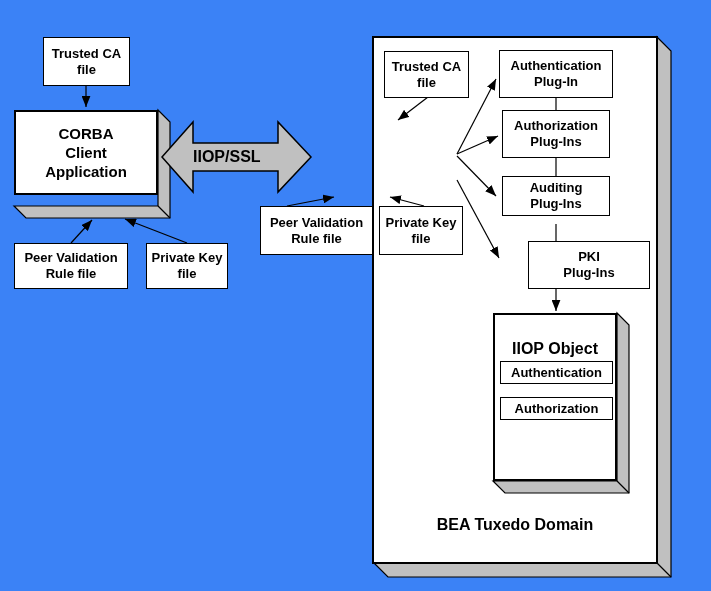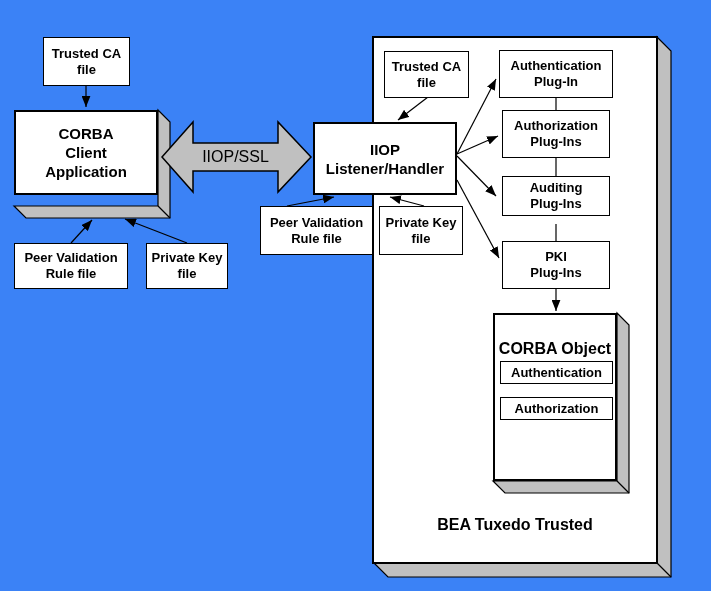--- a/index.html
+++ b/index.html
@@ -10,21 +10,21 @@
   .layer { position:absolute; left:0; top:0; }
   .box {
     position:absolute; box-sizing:border-box; background:#ffffff;
     border:1px solid #000; display:flex; align-items:center; justify-content:center;
     text-align:center; font-weight:bold; white-space:pre-line;
   }
   .small { font-size:13px; line-height:16px; }
   .big   { border-width:2px; font-size:15px; line-height:19px; }
   .object-box { display:block; padding-top:5px; font-size:16px; line-height:19px; }
   .arrow-label {
-    position:absolute; text-align:center; font-weight:normal; font-size:16px;
+    position:absolute; text-align:left; font-weight:bold; font-size:16px;
     background:transparent; white-space:nowrap;
   }
   .domain-label {
     position:absolute; text-align:center; font-weight:bold; font-size:16px;
   }
 </style>
 </head>
 <body>
 
 <div class="stage">
@@ -85,44 +85,42 @@
 Rule file</div>
 
   <div class="box small" style="left:146px;top:243px;width:82px;height:46px">Private Key
 file</div>
 
   <div class="arrow-label" style="left:193px;top:148px;width:85px">IIOP/SSL</div>
 
   <div class="box small" style="left:384px;top:51px;width:85px;height:47px">Trusted CA
 file</div>
 
-  <div class="box big" style="left:313px;top:122px;width:144px;height:73px">IIOP
-Listener/Handler</div>
 
   <div class="box small" style="left:260px;top:206px;width:113px;height:49px">Peer Validation
 Rule file</div>
 
   <div class="box small" style="left:379px;top:206px;width:84px;height:49px">Private Key
 file</div>
 
   <div class="box small" style="left:499px;top:50px;width:114px;height:48px">Authentication
 Plug-In</div>
 
   <div class="box small" style="left:502px;top:110px;width:108px;height:48px">Authorization
 Plug-Ins</div>
 
   <div class="box small" style="left:502px;top:176px;width:108px;height:40px">Auditing
 Plug-Ins</div>
 
-  <div class="box small" style="left:502px;top:241px;width:108px;height:48px">PKI
+  <div class="box small" style="left:528px;top:241px;width:122px;height:48px">PKI
 Plug-Ins</div>
 
   <div class="box big object-box" style="left:493px;top:313px;width:124px;height:168px">
-    <span>CORBA Object</span>
+    <span>IIOP Object</span>
   </div>
 
   <div class="box small" style="left:500px;top:361px;width:113px;height:23px">Authentication</div>
 
   <div class="box small" style="left:500px;top:397px;width:113px;height:23px">Authorization</div>
 
-  <div class="domain-label" style="left:373px;top:516px;width:284px">BEA Tuxedo Trusted</div>
+  <div class="domain-label" style="left:373px;top:516px;width:284px">BEA Tuxedo Domain</div>
 
 </div>
 
 </body></html>

